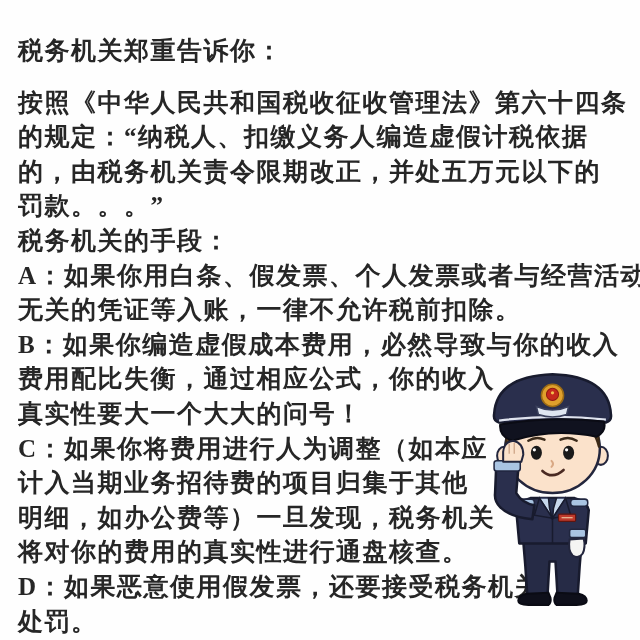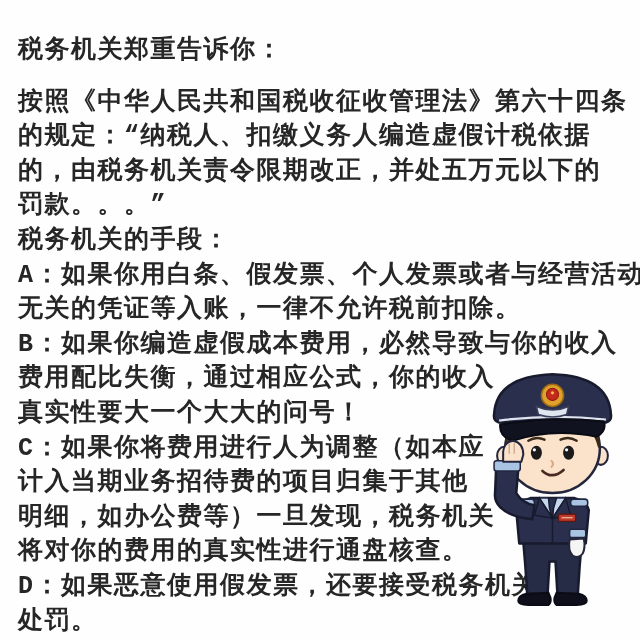--- a/index.html
+++ b/index.html
@@ -1,18 +1,18 @@
 <!DOCTYPE html>
 <html><head>
 <meta charset="utf-8">
 <style>
   html,body{margin:0;padding:0;background:#888;}
   .canvas{
     position:relative;width:640px;height:640px;background:#fefefe;
-    overflow:hidden;font-family:Liberation Mono, monospace;
+    overflow:hidden;font-family:Liberation Serif, serif;
   }
   .text-block{
     position:absolute;left:18px;top:34px;width:624px;
     color:#262626;font-size:25px;font-weight:700;letter-spacing:1.5px;
   }
   .line{height:34.6px;line-height:34.6px;white-space:nowrap;}
   .para-gap{margin-bottom:17px;}
   .officer{position:absolute;left:482px;top:356px;width:141px;height:252px;}
 </style>
 </head>

